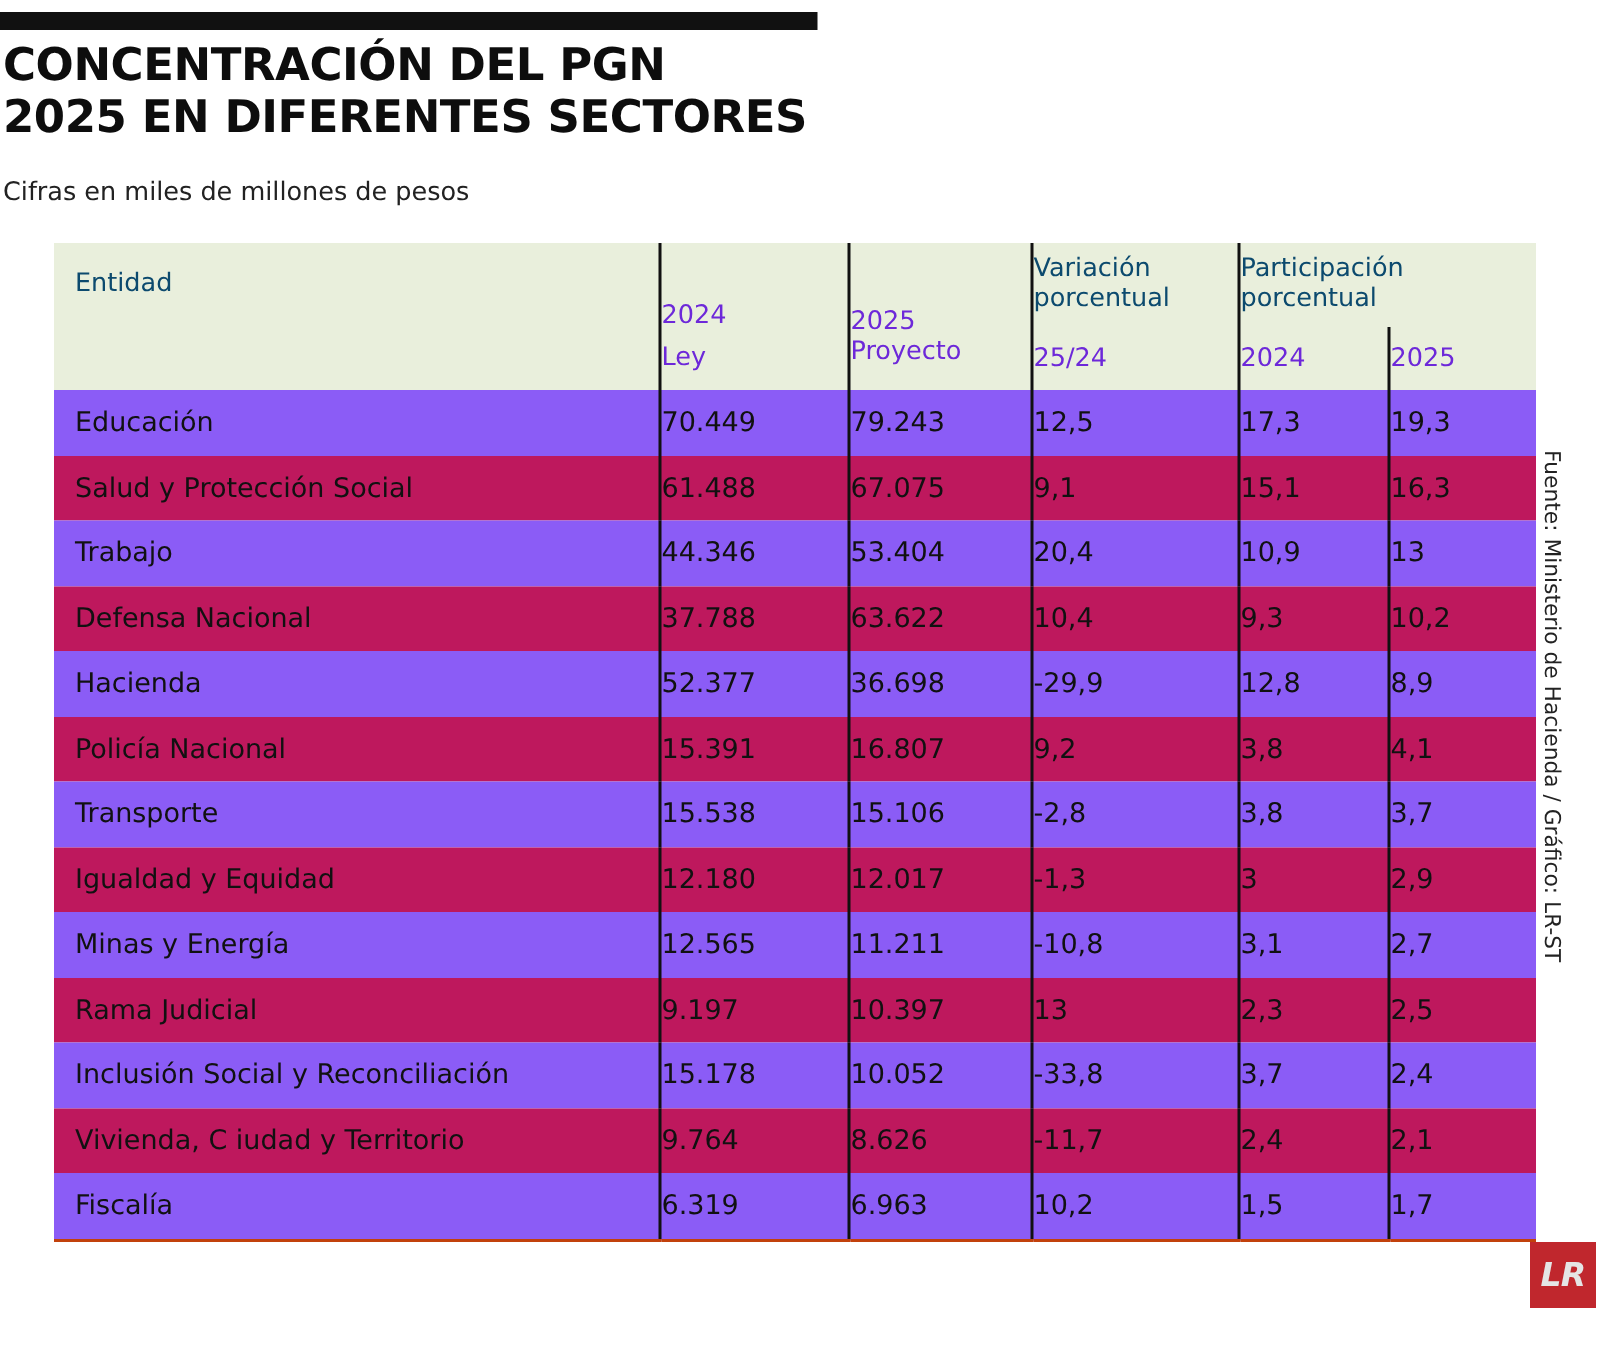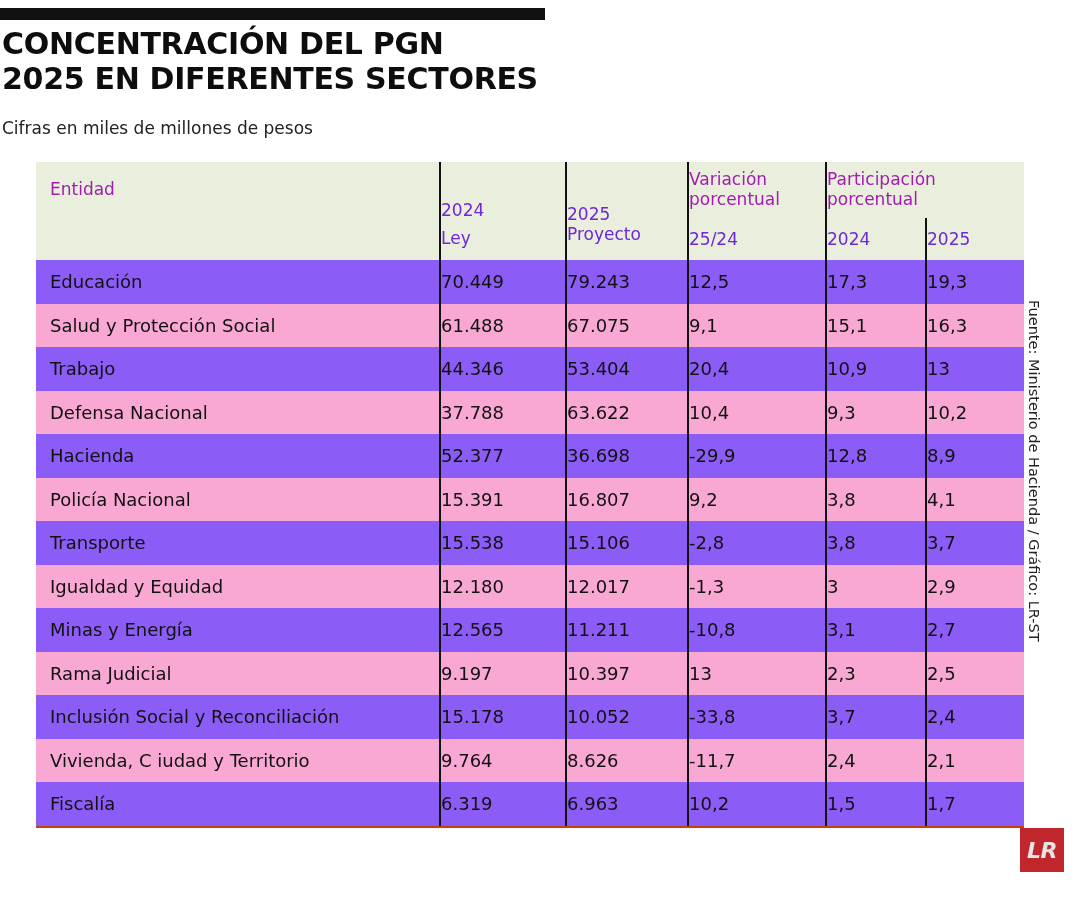--- a/index.html
+++ b/index.html
@@ -63,21 +63,21 @@
     margin: 0;
     vertical-align: middle;
     font-weight: normal;
   }
   .hdr-band {
     background: #e9efdc;
   }
   .hdr-top td {
     height: 56px;
     font-size: 17px;
-    color: #a21caf;
+    color: #0c4a6e;
     padding-left: 10px;
     line-height: 1.15;
   }
   .hdr-bot td {
     height: 42px;
     font-size: 17px;
     color: #6d28d9;
     padding-left: 10px;
     vertical-align: top;
     padding-top: 2px;
@@ -92,21 +92,21 @@
   .row td {
     height: 43.5px;
     font-size: 18px;
     padding-left: 10px;
     color: #111111;
   }
   .row td.c-entity {
     padding-left: 14px;
   }
   .row.shade td {
-    background: #f9a8d4;
+    background: #be185d;
     margin-top: 6px;
   }
   .row.plain td {
     background: #8b5cf6;
   }
   .hline-bottom td {
     border-bottom: 2px solid #c2410c;
   }
   .col-entity { width: 404px; }
   .col-2024   { width: 126px; }

